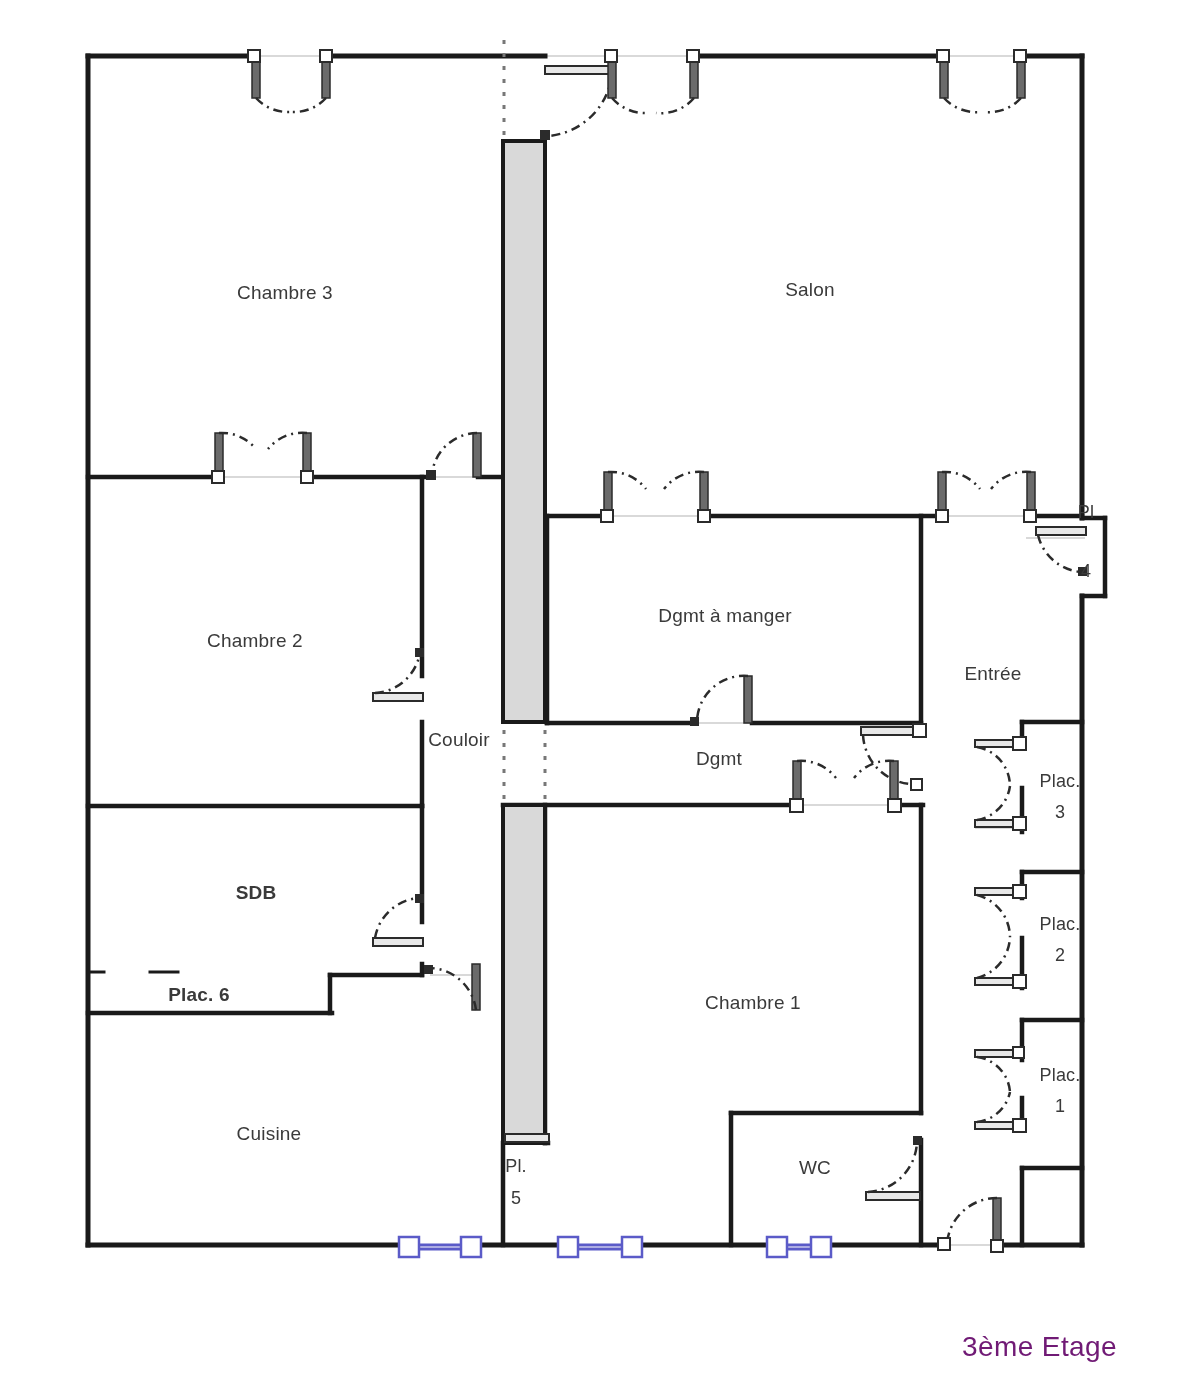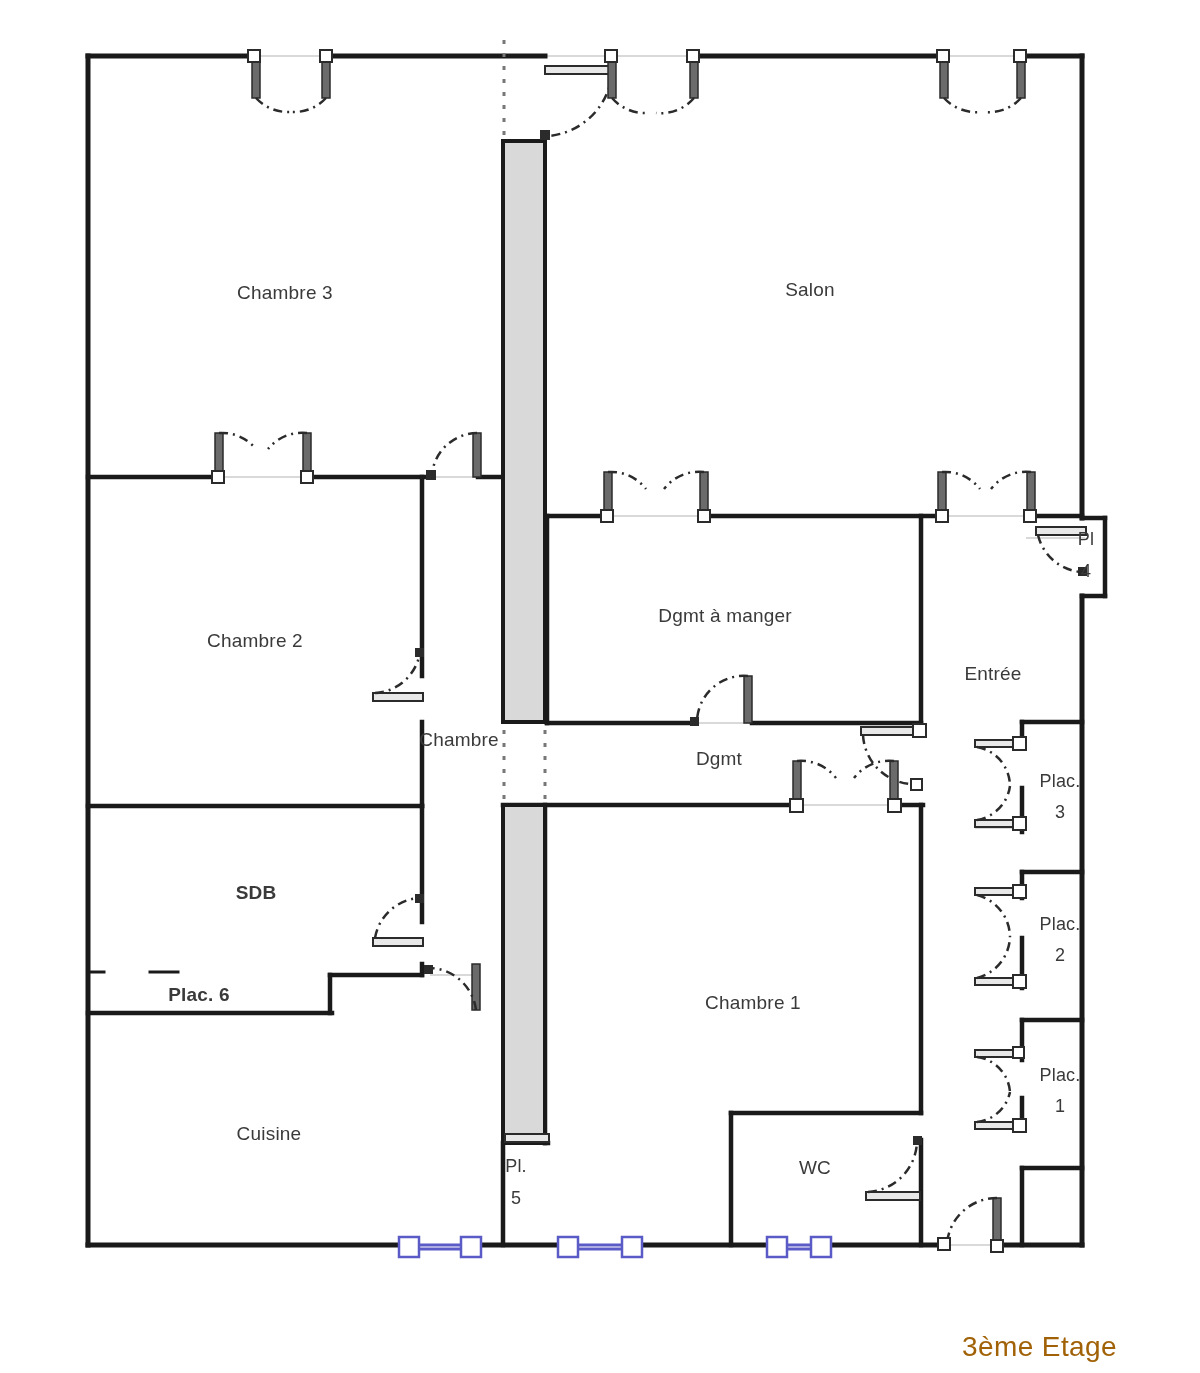--- a/index.html
+++ b/index.html
@@ -17,21 +17,21 @@
     color:#3a3a3a;
     white-space:nowrap;
     letter-spacing:0.2px;
     transform:translate(-50%,-50%);
     pointer-events:none;
   }
   .label.small{font-size:18px;}
   .floor-label{
     position:absolute;
     font-size:28px;
-    color:#a16207;
+    color:#701a75;
     white-space:nowrap;
     letter-spacing:0.4px;
   }
 </style>
 </head>
 <body>
 
 <svg id="plan" viewBox="0 0 1200 1373" xmlns="http://www.w3.org/2000/svg">
 
   <g stroke="#d9d9d9" stroke-width="2" fill="none">
@@ -359,30 +359,30 @@
   </g>
 
 </svg>
 
 <div id="room-labels">
     <div class="label" style="left: 285px; top: 293px;">Chambre 3</div>
     <div class="label" style="left: 810px; top: 290px;">Salon</div>
     <div class="label" style="left: 255px; top: 641px;">Chambre 2</div>
     <div class="label" style="left: 725px; top: 616px;">Dgmt à manger</div>
     <div class="label" style="left: 993px; top: 674px;">Entrée</div>
-    <div class="label" style="left: 459px; top: 740px;">Chambre</div>
+    <div class="label" style="left: 459px; top: 740px;">Couloir</div>
     <div class="label" style="left: 719px; top: 759px;">Dgmt</div>
     <div class="label" style="left: 256px; top: 893px; font-weight: bold;">SDB</div>
     <div class="label" style="left: 753px; top: 979px; margin-top: 24px;">Chambre 1</div>
     <div class="label" style="left: 199px; top: 995px; font-weight: bold;">Plac. 6</div>
     <div class="label" style="left: 269px; top: 1134px;">Cuisine</div>
     <div class="label" style="left: 815px; top: 1168px; text-align: center;">WC</div>
   </div>
 <div id="closet-labels">
-    <div class="label small" style="left: 1086px; top: 539px;">Pl</div>
+    <div class="label small" style="left: 1086px; top: 512px;">Pl</div>
     <div class="label small" style="left: 1086px; top: 571px;">4</div>
     <div class="label small" style="left: 1060px; top: 781px;">Plac.</div>
     <div class="label small" style="left: 1060px; top: 812px;">3</div>
     <div class="label small" style="left: 1060px; top: 924px;">Plac.</div>
     <div class="label small" style="left: 1060px; top: 955px;">2</div>
     <div class="label small" style="left: 1060px; top: 1075px;">Plac.</div>
     <div class="label small" style="left: 1060px; top: 1106px;">1</div>
     <div class="label small" style="left: 516px; top: 1166px;">Pl.</div>
     <div class="label small" style="left: 516px; top: 1198px;">5</div>
   </div>

